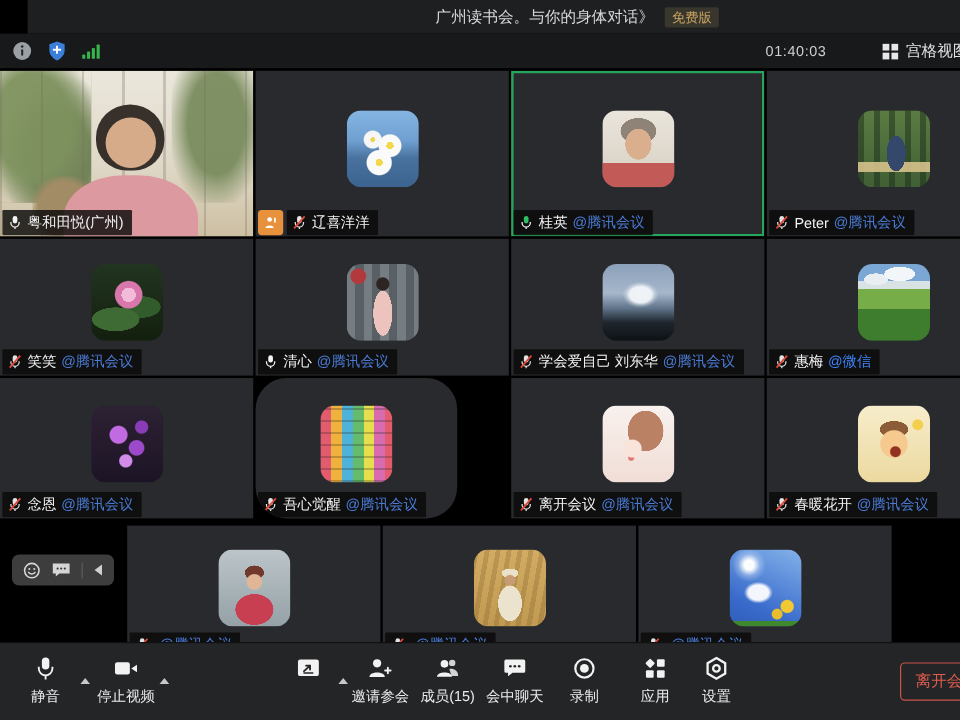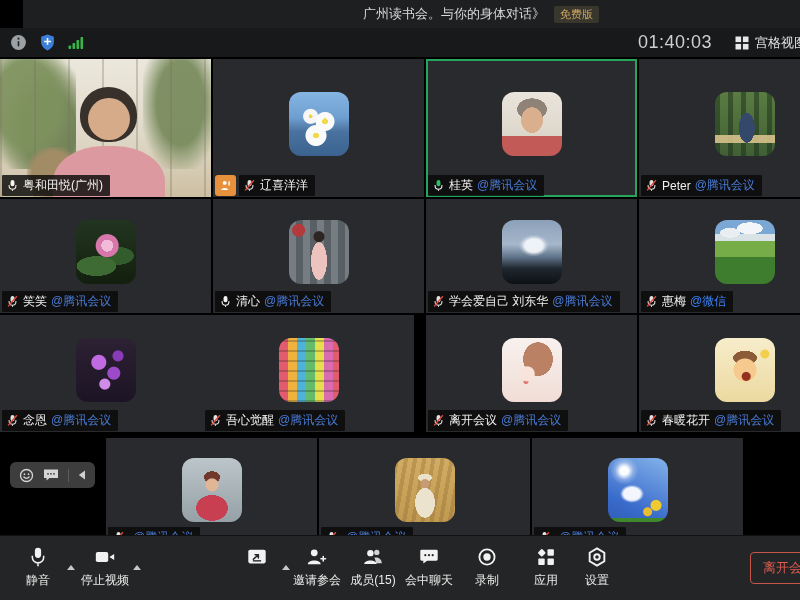--- a/index.html
+++ b/index.html
@@ -12,21 +12,21 @@
   .titlebar{position:absolute;left:0;top:0;width:800px;height:28px;background:#1e1f21;margin-left:23px;}
   .title-group{position:absolute;left:50%;top:0;height:28px;transform:translateX(calc(-50% + 58px));
     display:flex;align-items:center;gap:9px;white-space:nowrap;}
   .title-text{font-size:13px;color:#d9d9d9;}
   .badge{font-size:11px;color:#c9a35f;background:#39362e;border-radius:2px;padding:1px 6px;}
   
   .statusbar{position:absolute;left:0;top:28px;width:800px;height:29px;background:#18191b;}
   .sb-left{position:absolute;left:10px;top:0;height:29px;display:flex;align-items:center;gap:13px;}
   .sb-ico{display:flex;align-items:center;}
   .sb-time{position:absolute;left:638px;top:0;height:29px;display:flex;align-items:center;
-    font-size:18px;color:#cfcfcf;letter-spacing:.5px;}
+    font-size:12px;color:#cfcfcf;letter-spacing:.5px;}
   .sb-view{position:absolute;left:735px;top:0;height:29px;display:flex;align-items:center;gap:6px;
     font-size:13px;color:#e2e2e2;white-space:nowrap;}
   
   .stage{position:absolute;left:0;top:57px;width:800px;height:478px;background:#000;overflow:hidden;}
   .tile{position:absolute;background:#282a2d;overflow:hidden;display:flex;align-items:center;justify-content:center;}
   .tile.active{box-shadow:inset 0 0 0 2px #26a55c;}
   .avatar{width:60px;height:64px;border-radius:12px;margin-bottom:8px;background-color:#3a3d40;}
   .chiprow{position:absolute;left:2px;bottom:1px;display:flex;align-items:flex-start;gap:3px;z-index:3;}
   .hand{width:21px;height:21px;border-radius:3px;background:#e8913d;display:flex;align-items:center;justify-content:center;}
   .chip{display:inline-flex;align-items:center;gap:4px;height:21px;padding:0 7px 0 4px;
@@ -366,21 +366,21 @@
               <path d="M3.8 7.4v1a4.2 4.2 0 0 0 8.4 0v-1" fill="none" stroke="#e2e2e2" stroke-width="1.3"></path>
               <line x1="8" y1="12.8" x2="8" y2="14.6" stroke="#e2e2e2" stroke-width="1.3"></line>
               <line x1="2.6" y1="14" x2="13.4" y2="1.6" stroke="#e3483a" stroke-width="1.8"></line>
             </svg>
           </span>
           <span class="pname">念恩</span>
           <span class="psvc svc-blue">@腾讯会议</span>
         </span>
       </div>
     </div>
-    <div class="tile" style="left: 203px; top: 258px; width: 211px; height: 117px;">
+    <div class="tile" style="left: 213px; top: 258px; width: 168px; height: 117px; border-radius: 26px;">
       <div class="avatar av-colorful-faces"></div>
       <div class="chiprow">
         <span class="chip">
           <span class="mic">
             <svg viewBox="0 0 16 16" width="13" height="13">
               <rect x="5.6" y="1.2" width="4.8" height="7.6" rx="2.4" fill="#e2e2e2"></rect>
               <path d="M3.8 7.4v1a4.2 4.2 0 0 0 8.4 0v-1" fill="none" stroke="#e2e2e2" stroke-width="1.3"></path>
               <line x1="8" y1="12.8" x2="8" y2="14.6" stroke="#e2e2e2" stroke-width="1.3"></line>
               <line x1="2.6" y1="14" x2="13.4" y2="1.6" stroke="#e3483a" stroke-width="1.8"></line>
             </svg>

